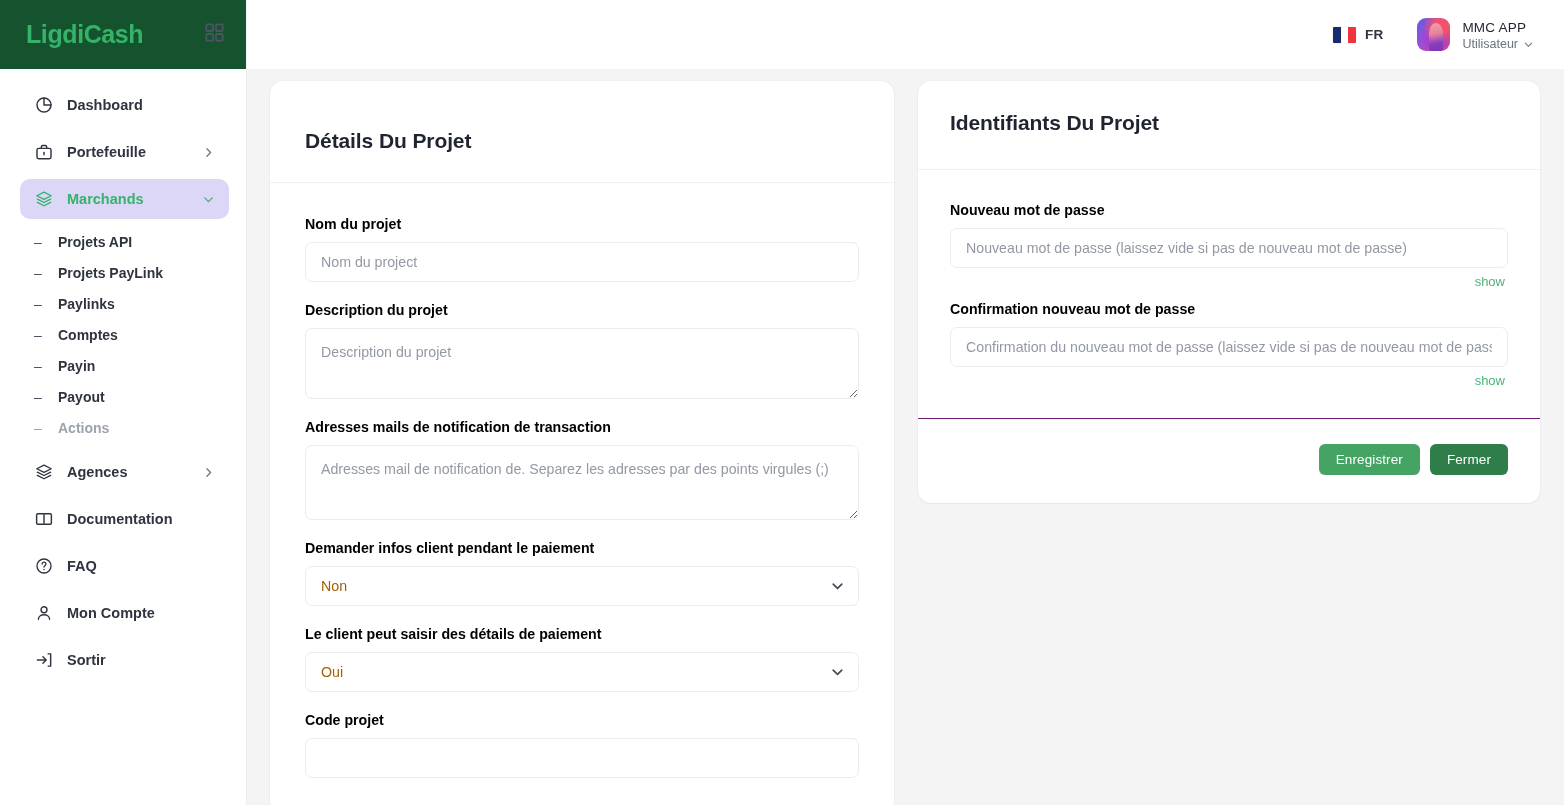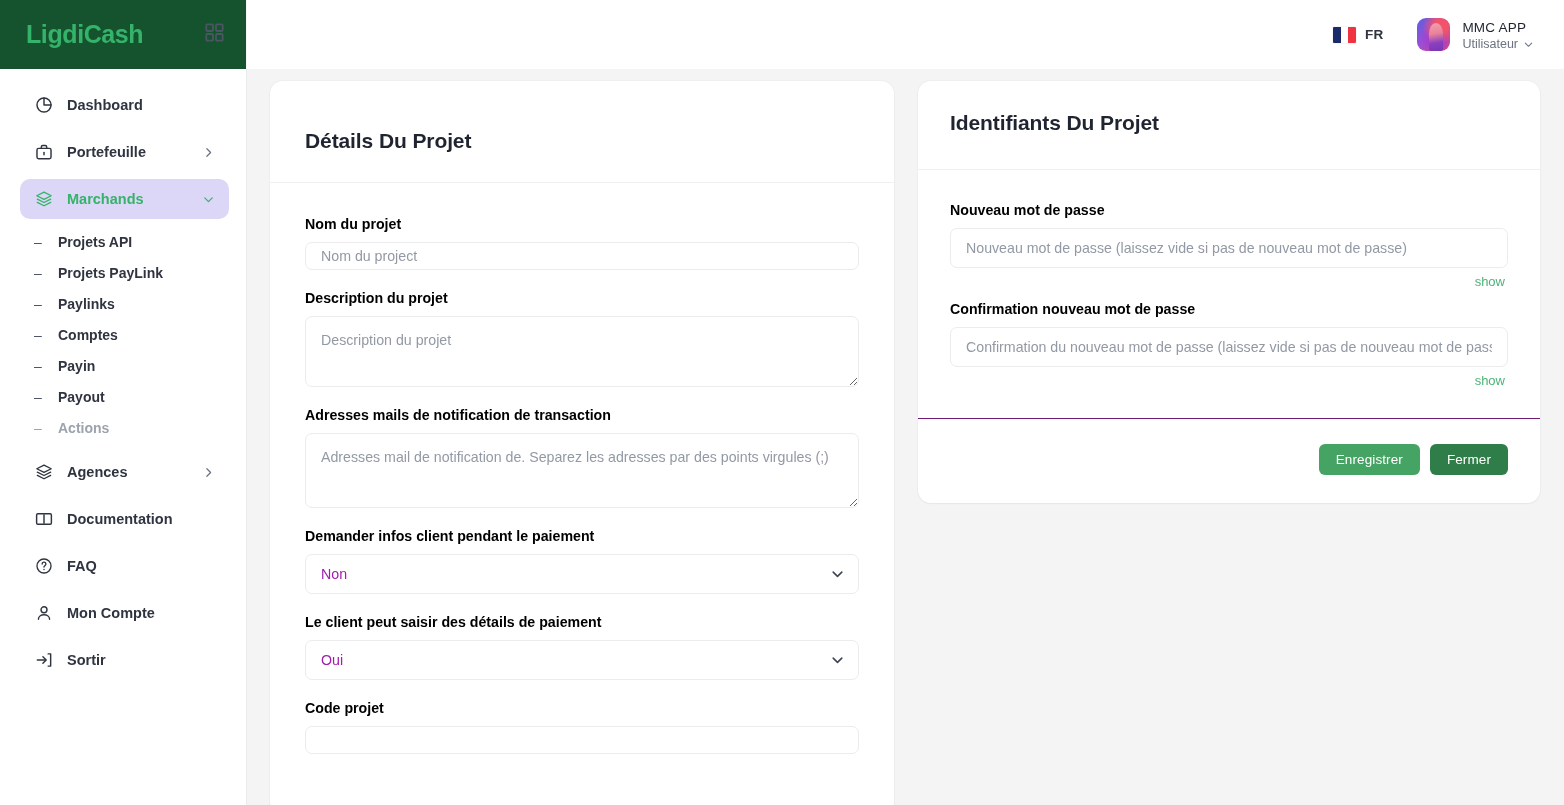--- a/index.html
+++ b/index.html
@@ -280,39 +280,39 @@
     font-family: inherit;
     font-size: 14.2px;
     color: #2f3440;
     outline: none;
     display: block;
   }
   .input::placeholder,
   .textarea::placeholder { color: #9399a4; }
 
   .input {
-    height: 28px;
+    height: 40px;
     padding: 0 15px;
   }
   .textarea {
     padding: 13px 15px;
     resize: vertical;
     line-height: 1.45;
   }
   .ta-desc { height: 71px; }
   .ta-mail { height: 75px; }
 
   .select-wrap { position: relative; }
   .select {
     height: 40px;
     padding: 0 40px 0 15px;
     -webkit-appearance: none;
     appearance: none;
     cursor: pointer;
-    color: #a21caf;
+    color: #a16207;
   }
   .select-chev {
     position: absolute;
     right: 14px;
     top: 50%;
     transform: translateY(-50%);
     pointer-events: none;
     color: #3f4654;
     display: flex;
   }

